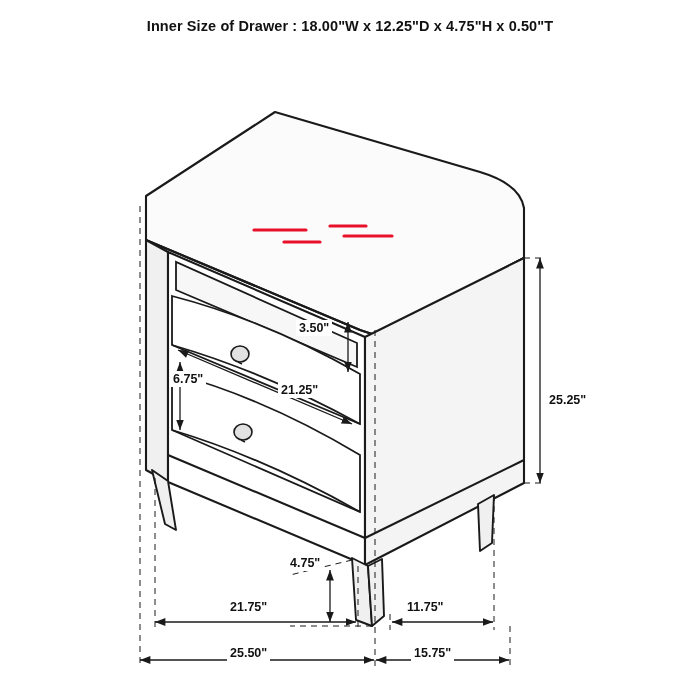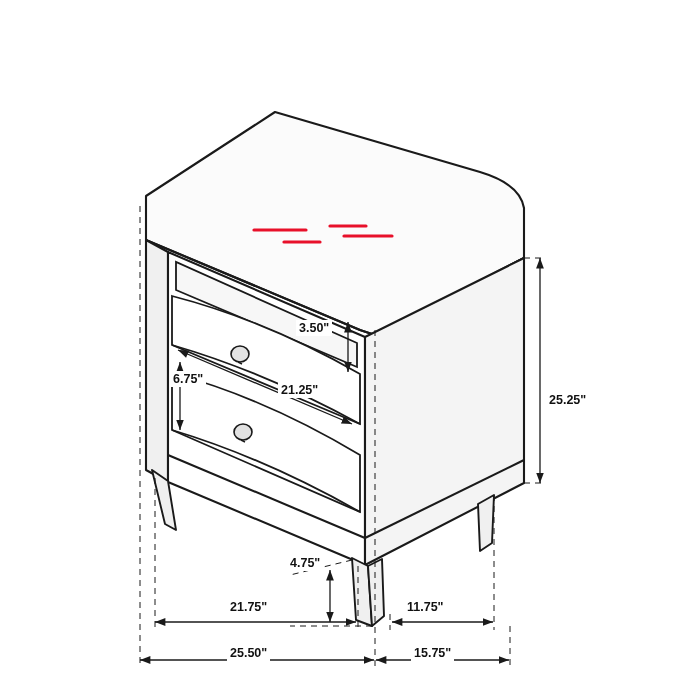--- a/index.html
+++ b/index.html
@@ -46,20 +46,21 @@
     background: #ffffff;
     padding: 1px 3px;
     white-space: nowrap;
   }
 </style>
 </head>
 <body>
 
 <div id="stage">
 
+  <div class="title">Inner Size of Drawer : 18.00"W x 12.25"D x 4.75"H x 0.50"T</div>
 
   <svg class="diagram" viewBox="0 0 700 700">
     <defs>
       <marker id="arrow" markerWidth="9" markerHeight="9" refX="8" refY="3" orient="auto" markerUnits="strokeWidth">
         <path d="M0,0 L8,3 L0,6 z" fill="#1a1a1a"></path>
       </marker>
       <marker id="arrowrev" markerWidth="9" markerHeight="9" refX="0" refY="3" orient="auto" markerUnits="strokeWidth">
         <path d="M8,0 L0,3 L8,6 z" fill="#1a1a1a"></path>
       </marker>
     </defs>

